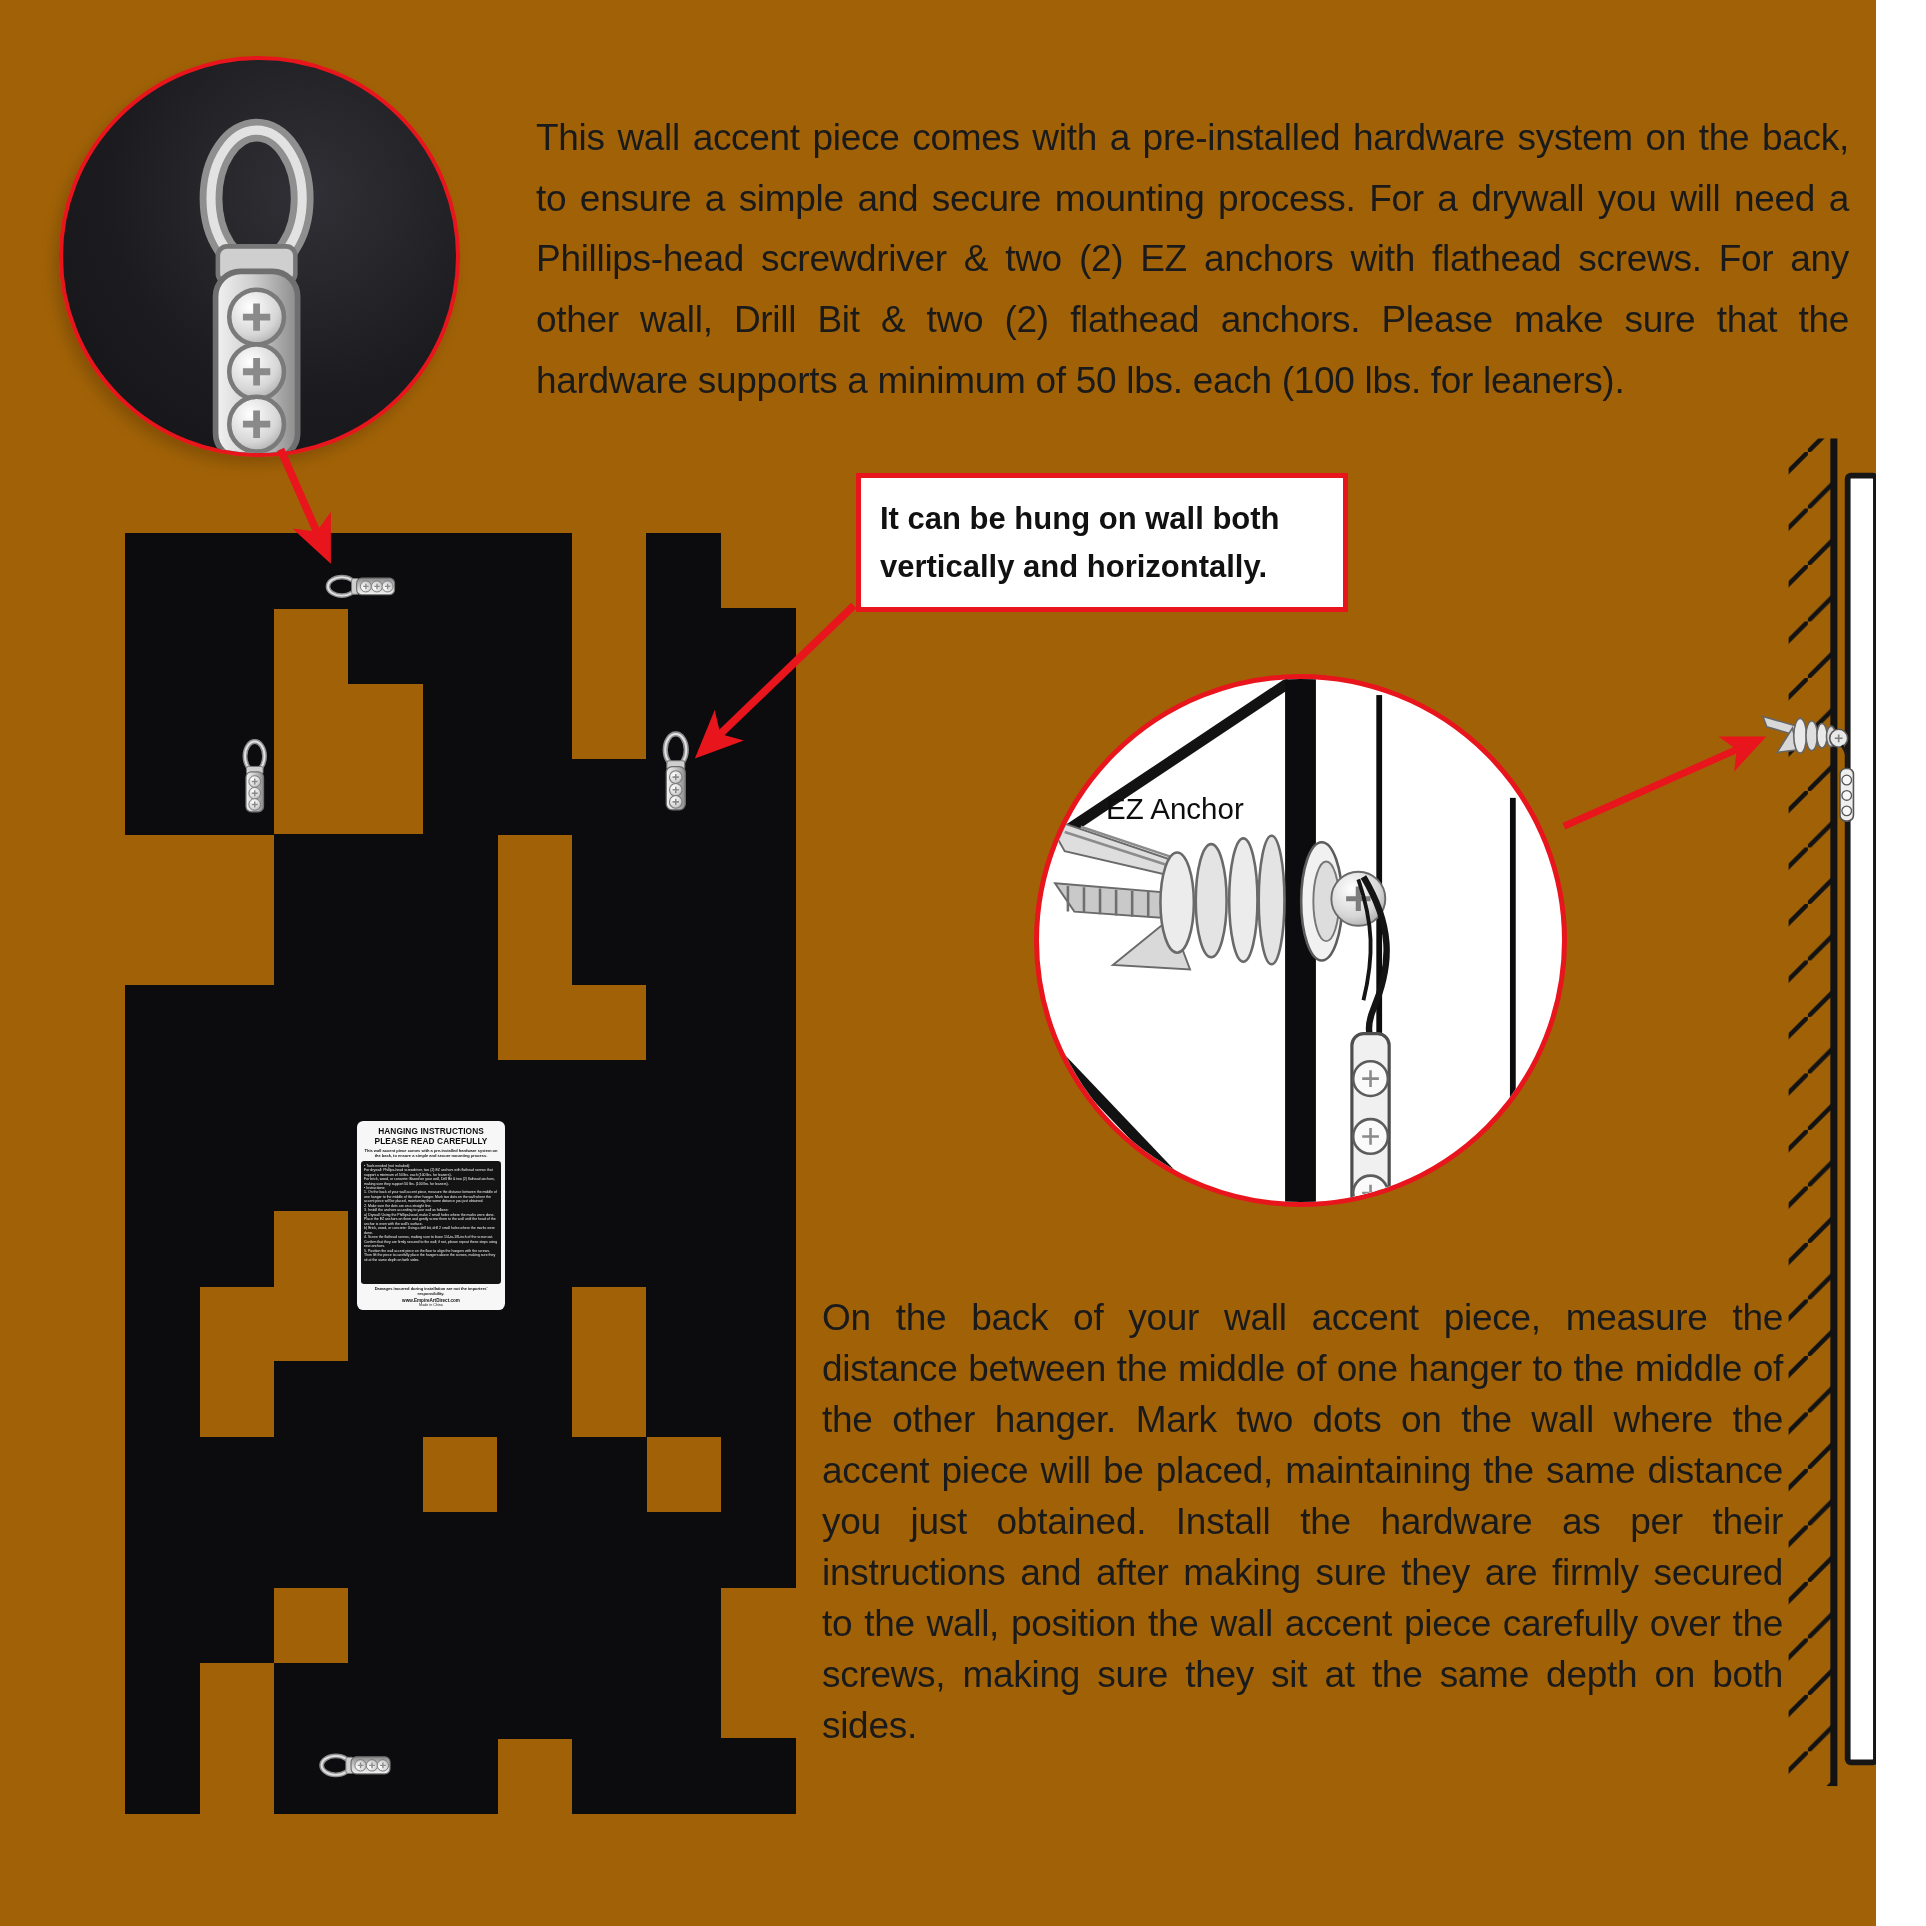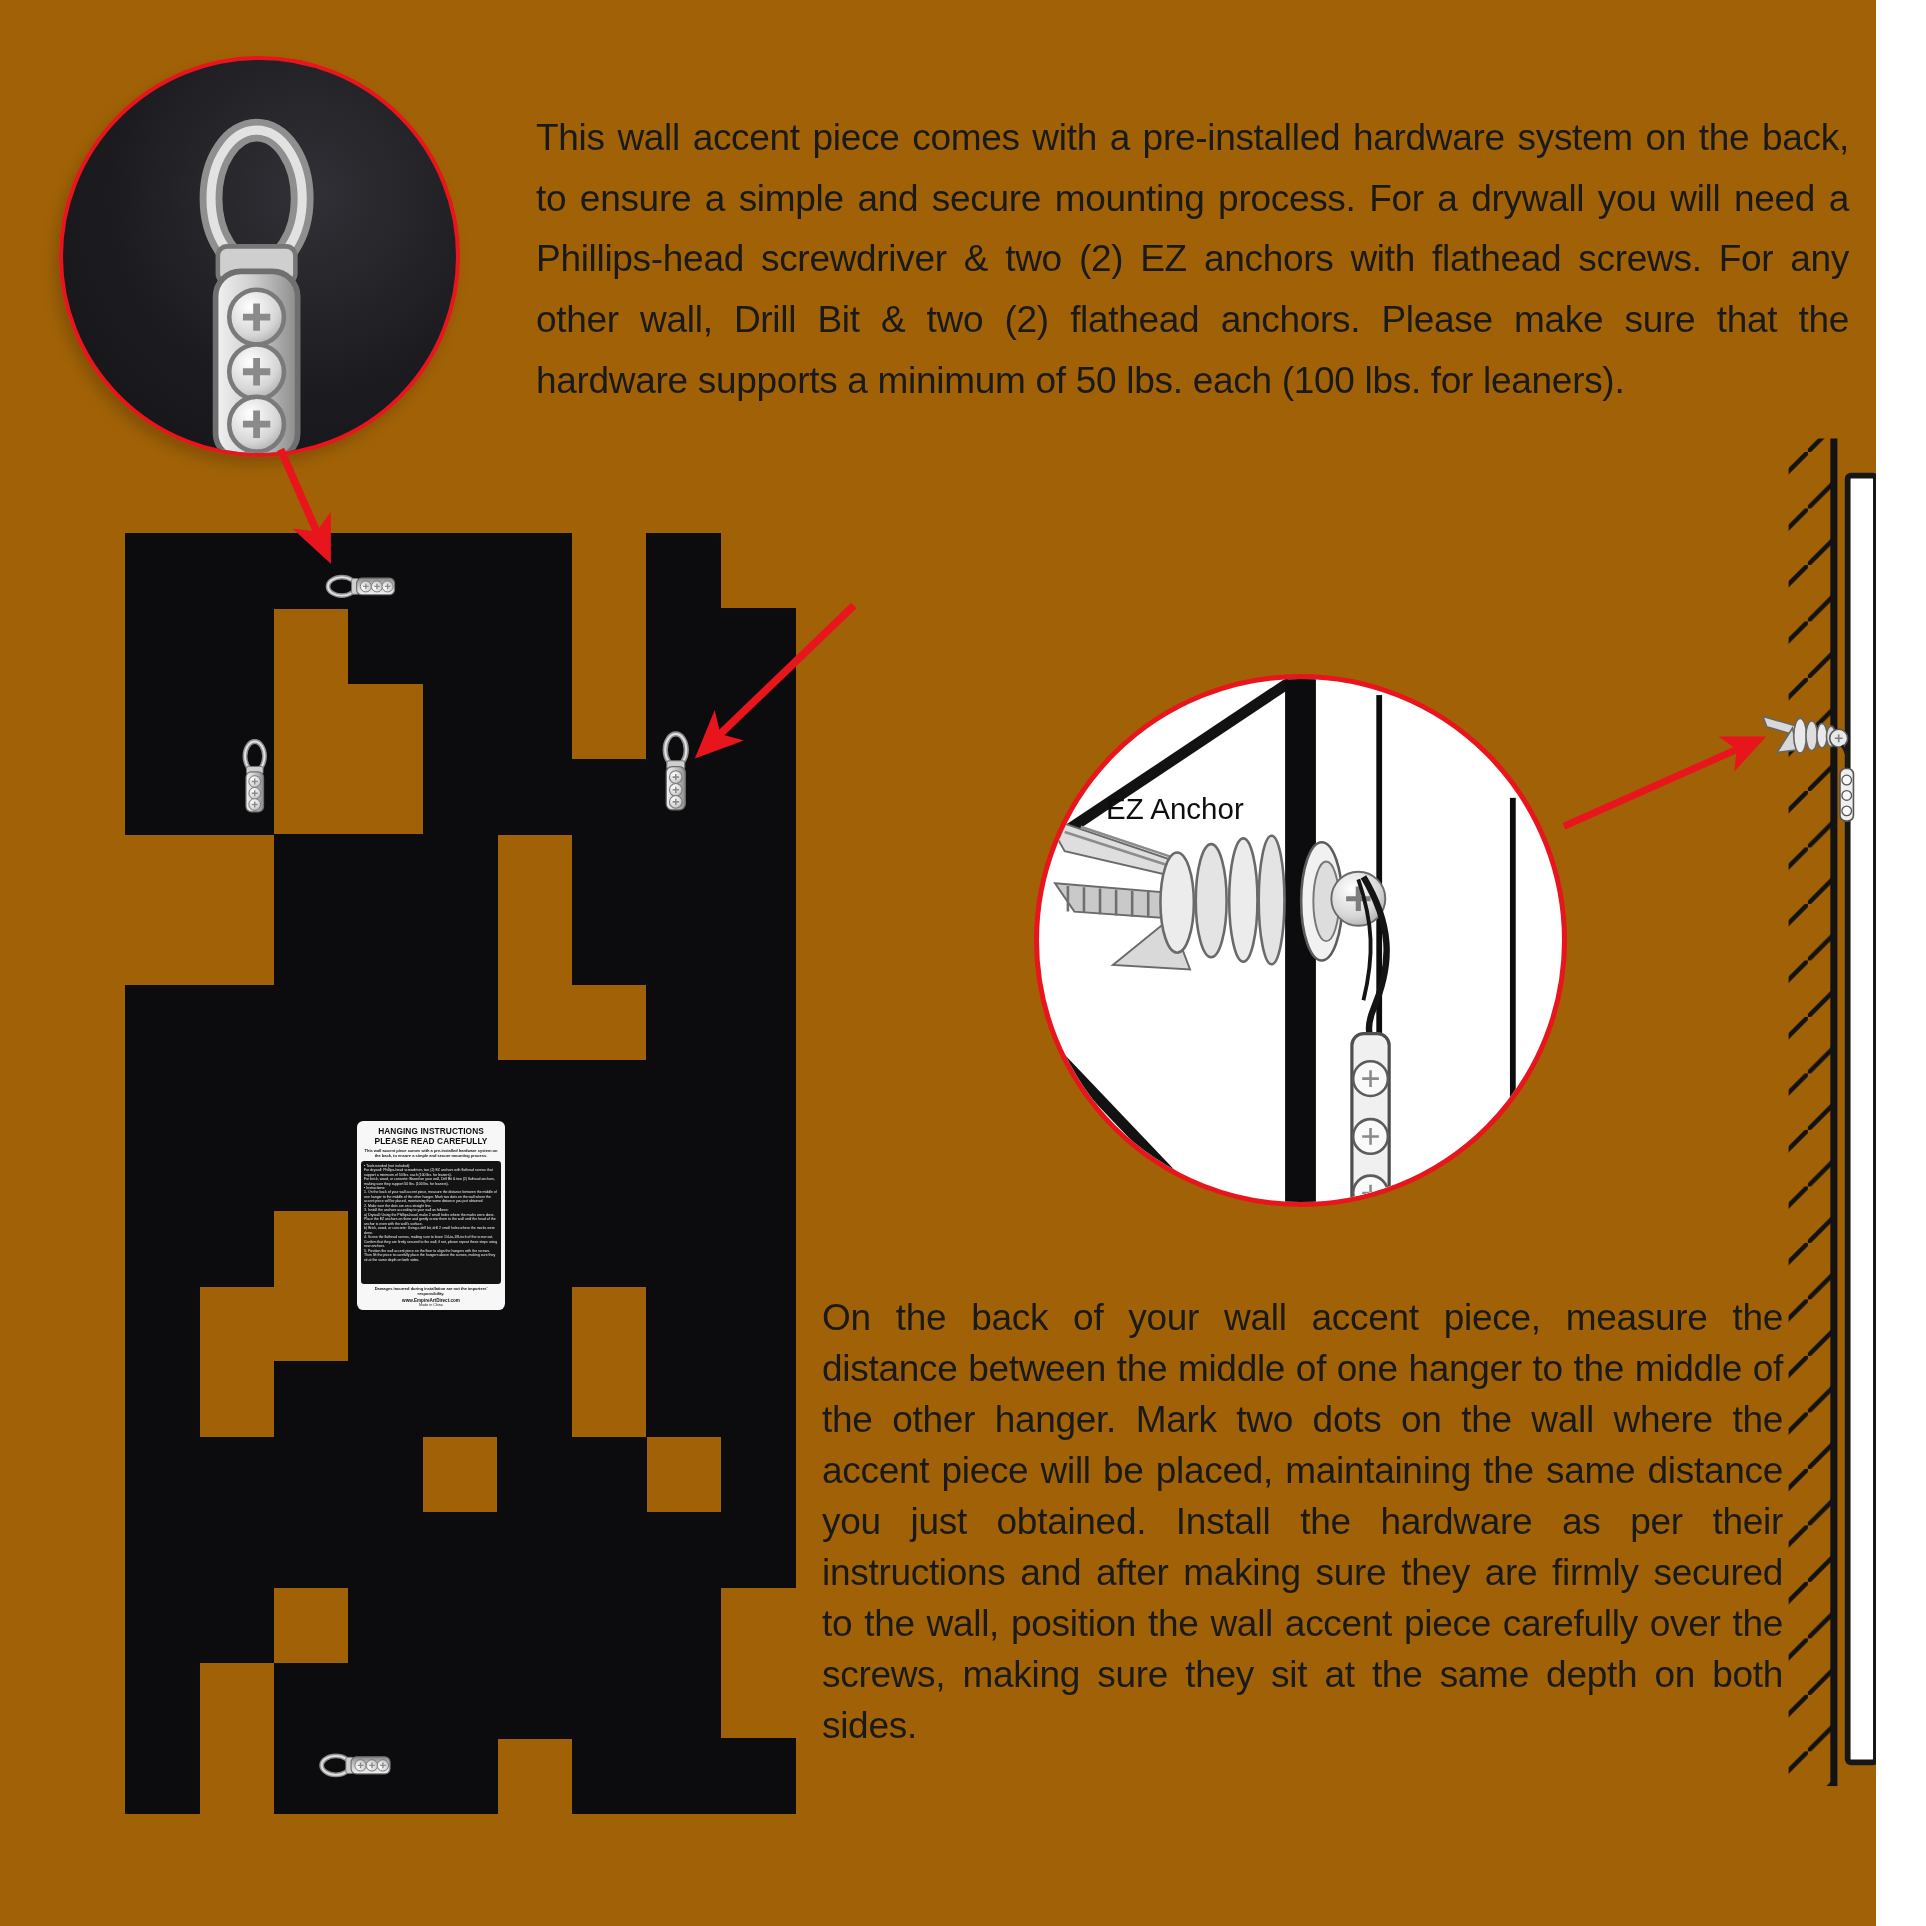--- a/index.html
+++ b/index.html
@@ -92,20 +92,21 @@
   <div class="photo-circle">
     <svg width="393" height="393" viewBox="0 0 612 612">
       <g transform="translate(195,95) scale(3.55)">
         <use href="#hanger"></use>
       </g>
     </svg>
   </div>
 
   <div class="intro">This wall accent piece comes with a pre-installed hardware system on the back, to ensure a simple and secure mounting process.  For a drywall you will need a Phillips-head screwdriver &amp; two (2) EZ anchors with flathead screws. For any other wall, Drill Bit &amp; two (2) flathead anchors.  Please make sure that the hardware supports a minimum of 50 lbs. each (100 lbs. for leaners).</div>
 
+  <div class="callout">It can be hung on wall both vertically and horizontally.</div>
 
   <div class="piece" id="piece-grid">
       <div class="cell" style="left: -0.4px; top: -0.4px; width: 75px; height: 76px;"></div>
       <div class="cell" style="left: 74px; top: -0.4px; width: 75px; height: 76px;"></div>
       <div class="cell" style="left: 149px; top: -0.4px; width: 75px; height: 76px;"></div>
       <div class="cell" style="left: 223px; top: -0.4px; width: 75px; height: 76px;"></div>
       <div class="cell" style="left: 298px; top: -0.4px; width: 75px; height: 76px;"></div>
       <div class="cell" style="left: 372px; top: -0.4px; width: 75px; height: 76px;"></div>
       <div class="cell" style="left: 521px; top: -0.4px; width: 75px; height: 76px;"></div>
       <div class="cell" style="left: -0.4px; top: 75px; width: 75px; height: 76px;"></div>

